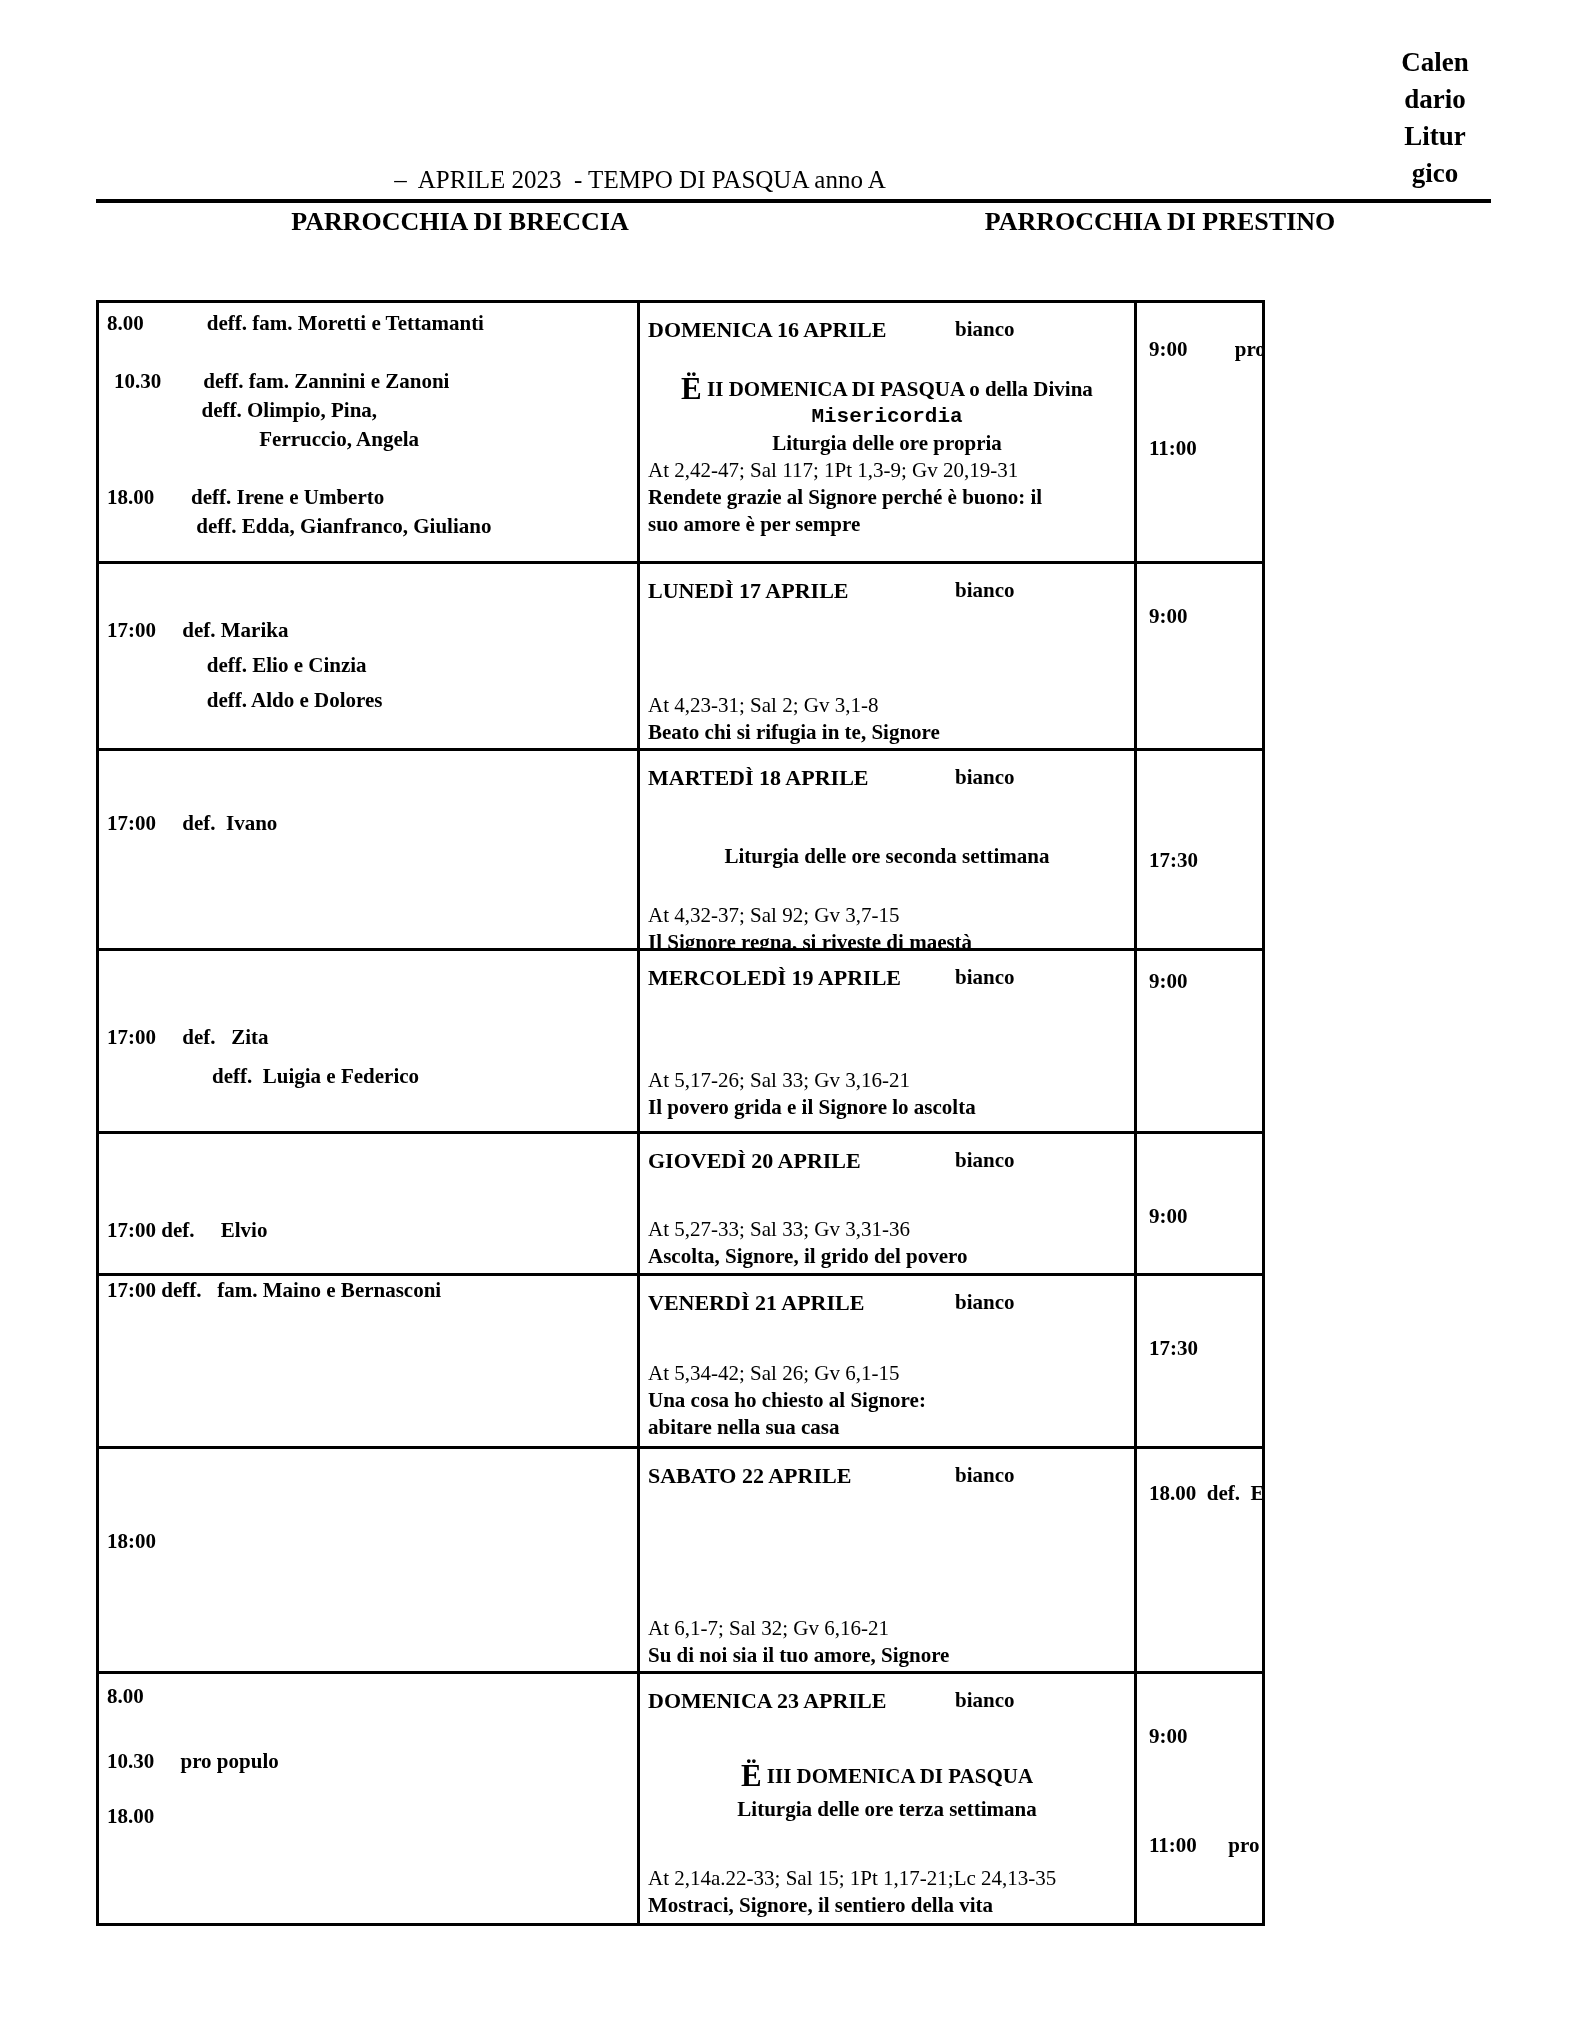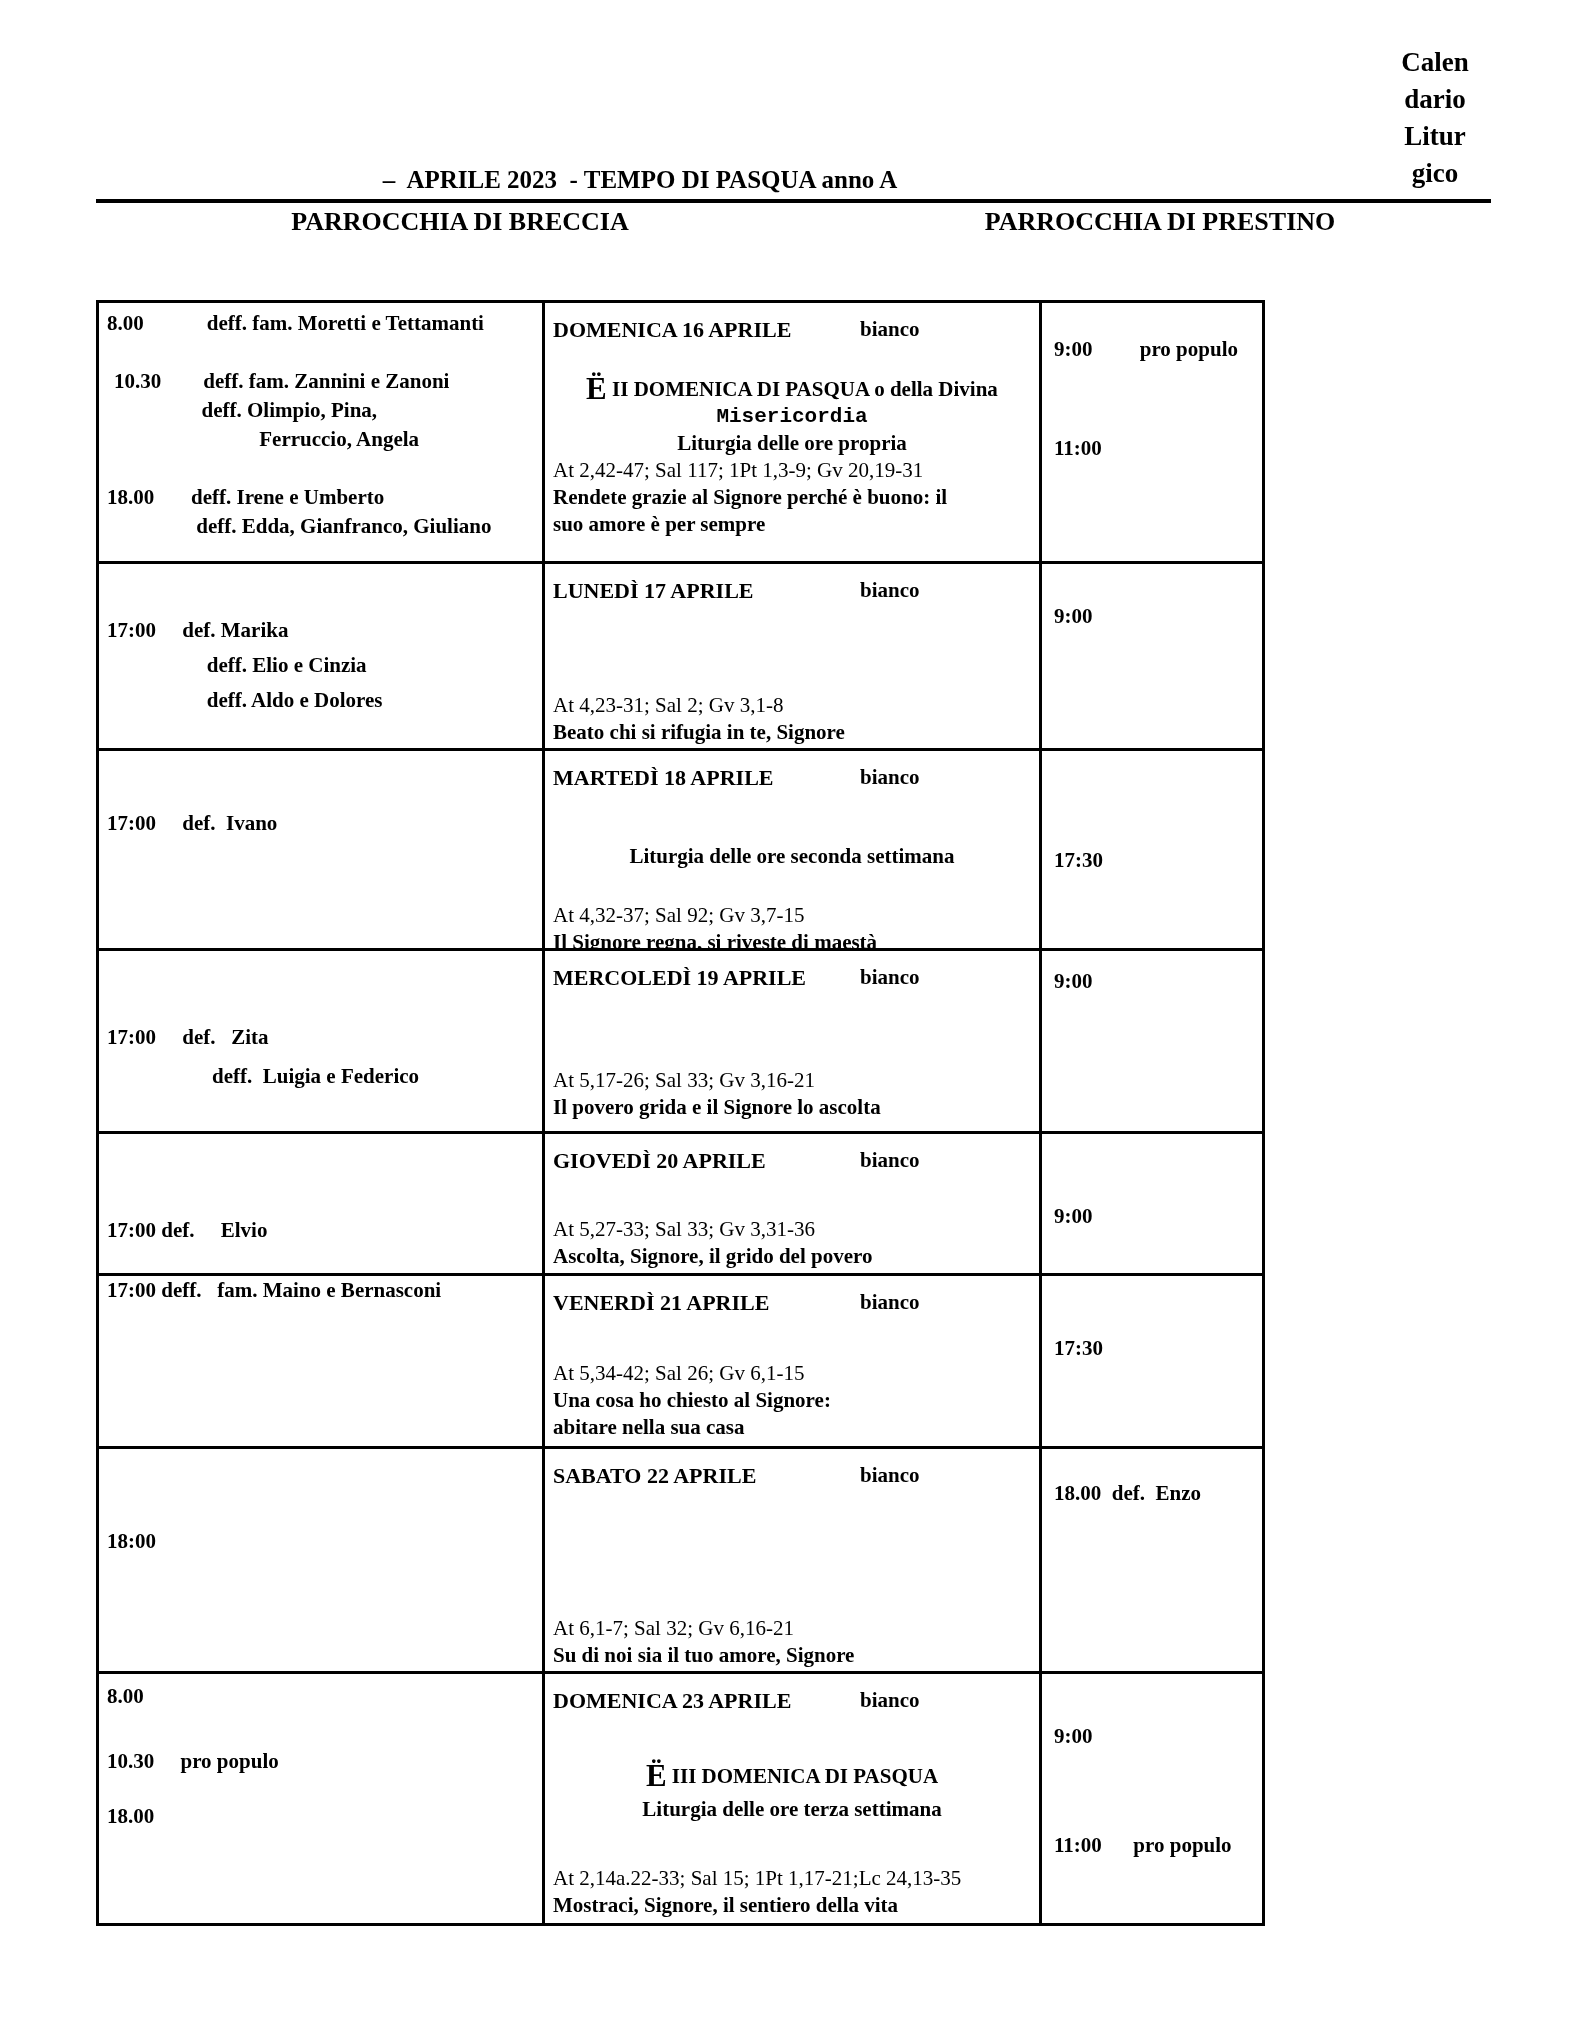--- a/index.html
+++ b/index.html
@@ -6,42 +6,42 @@
   body{
     width:1580px;height:2031px;position:relative;
     font-family:"Liberation Serif", serif;color:#000;overflow:hidden;
   }
   .corner{
     position:absolute;top:44px;left:1383px;width:104px;
     text-align:center;font-weight:bold;font-size:27px;line-height:37px;
   }
   .title{
     position:absolute;top:166px;left:40px;width:1200px;
-    text-align:center;font-weight:bold;font-size:25px;white-space:pre;
+    text-align:center;font-weight:normal;font-size:25px;white-space:pre;
   }
   .rule{position:absolute;top:199px;left:96px;width:1395px;height:4px;background:#000;}
   .hdr{position:absolute;top:207px;font-weight:bold;font-size:26px;text-align:center;white-space:pre;}
   .hdr.left{left:150px;width:620px;}
   .hdr.right{left:850px;width:620px;}
   .grid{
     position:absolute;top:300px;left:96px;width:1169px;
     border:3px solid #000;box-sizing:border-box;
   }
   .row{display:flex;box-sizing:border-box;}
   .row + .row{border-top:3px solid #000;}
   .row:nth-child(1){height:258px;}
   .row:nth-child(2){height:187px;}
   .row:nth-child(3){height:200px;}
   .row:nth-child(4){height:183px;}
   .row:nth-child(5){height:142px;}
   .row:nth-child(6){height:173px;}
   .row:nth-child(7){height:225px;}
   .row:nth-child(8){height:252px;}
   .cell{position:relative;overflow:hidden;box-sizing:border-box;}
-  .cell.breccia{width:446px;border-right:3px solid #000;}
+  .cell.breccia{width:541px;border-right:3px solid #000;}
   .cell.liturgy{width:497px;border-right:3px solid #000;}
   .cell.prestino{flex:1;}
   .ln{
     white-space:pre;font-weight:bold;font-size:21px;line-height:29px;
     padding-left:8px;
   }
   .cell.prestino .ln{padding-left:12px;}
   .cell.liturgy .ln{line-height:27px;}
   .ln.day{font-size:22px;position:relative;padding-left:8px;}
   .ln.day .bianco{position:absolute;left:315px;top:0;font-size:21px;}

